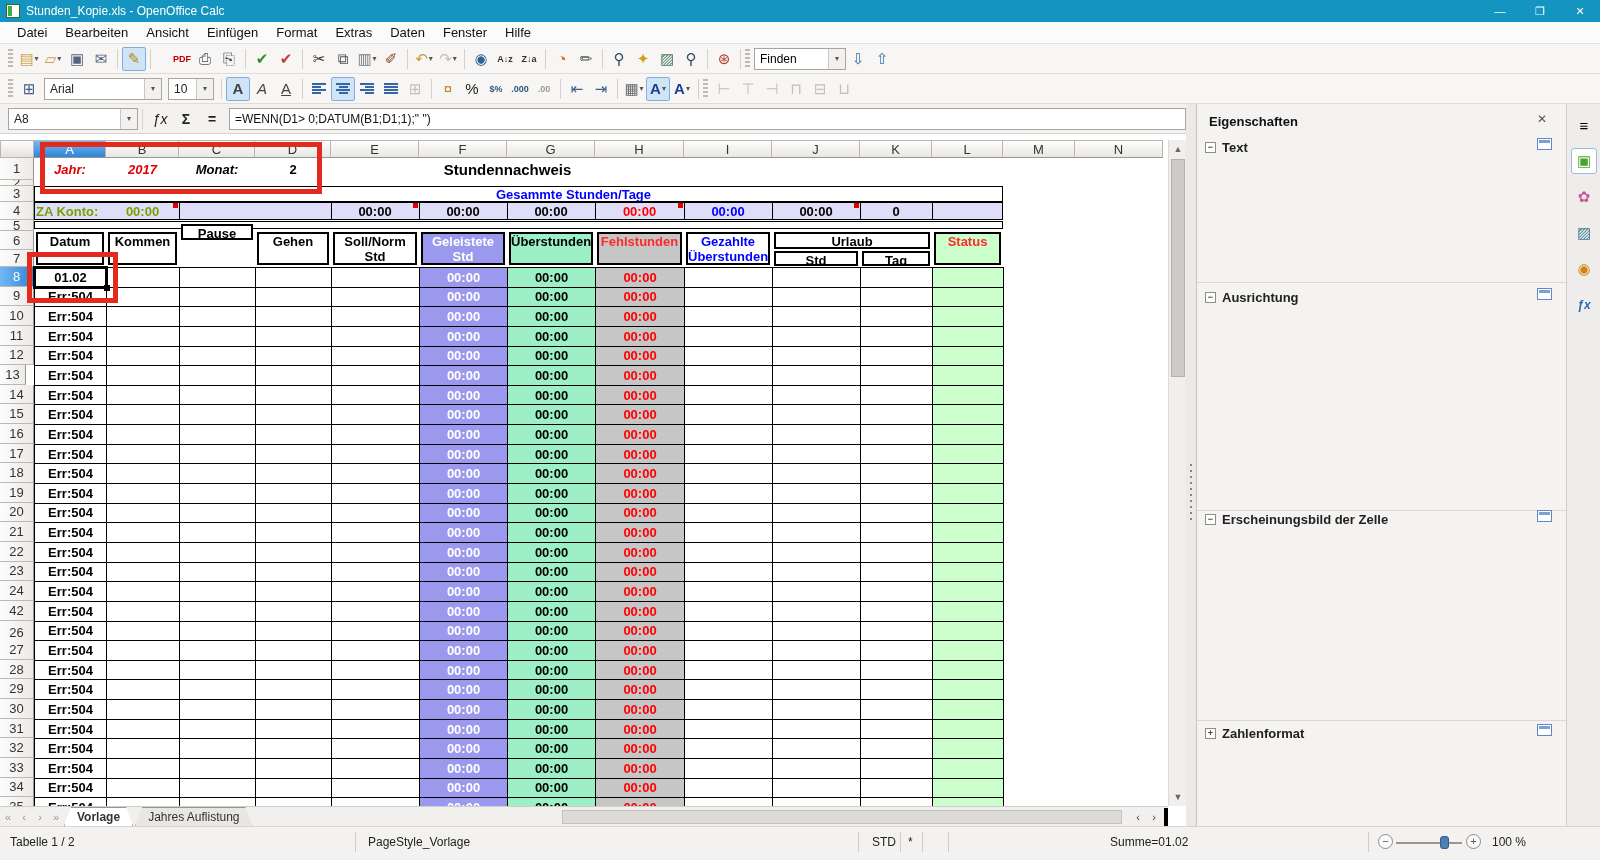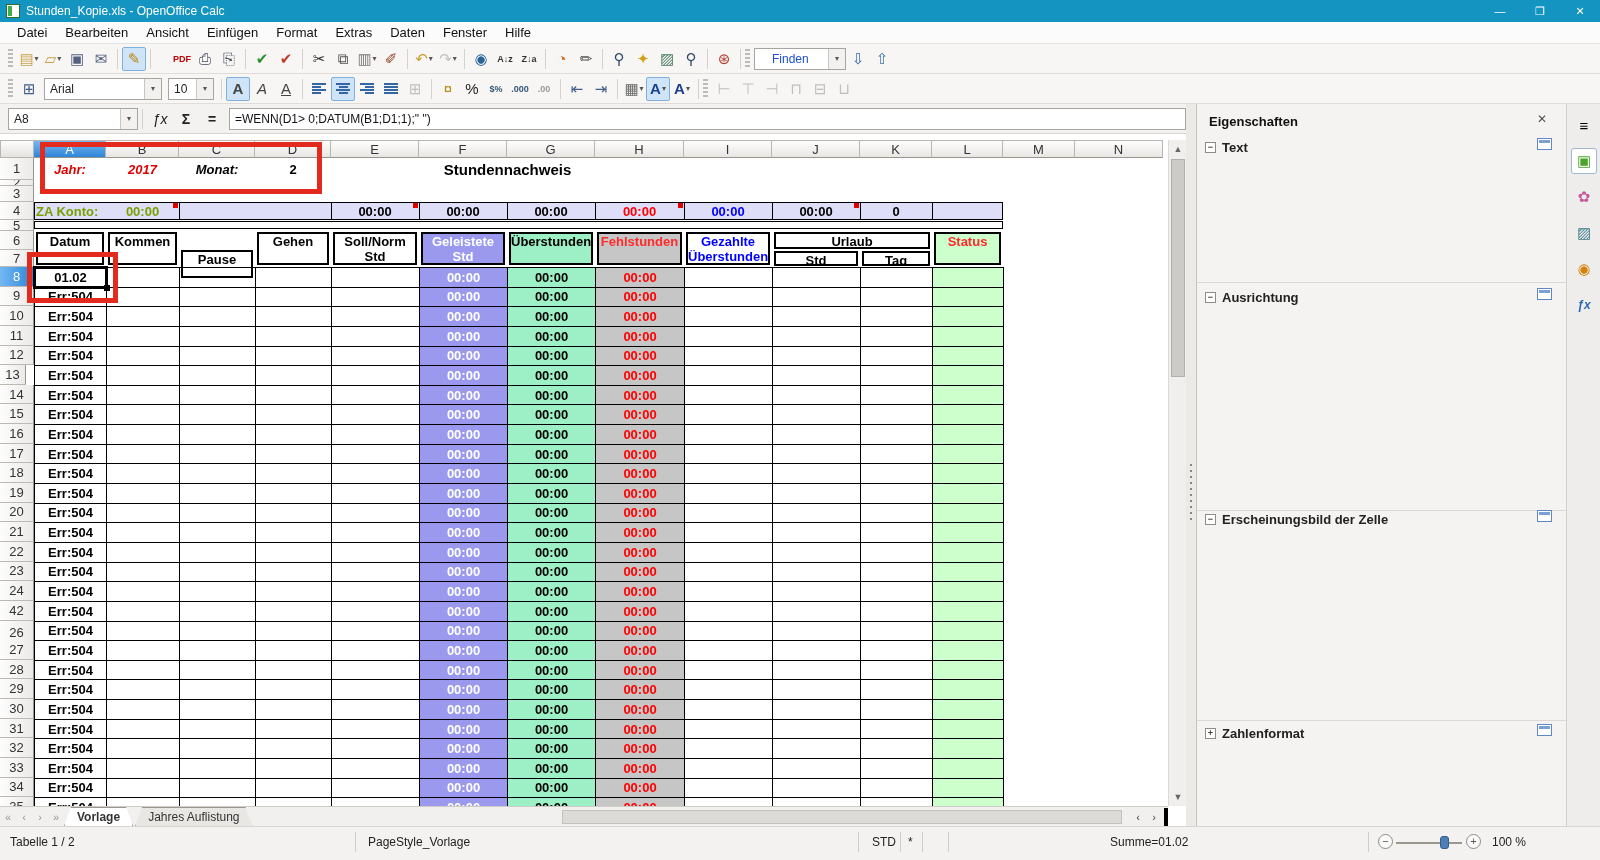--- a/index.html
+++ b/index.html
@@ -238,21 +238,21 @@
     <span class="tbtn">
       <span style="color: rgb(51, 74, 102);">⚲</span>
     </span>
     <span class="tb-sep"></span>
     <span class="tbtn">
       <span style="color: rgb(178, 58, 42);">⊛</span>
     </span>
     <span class="tb-sep"></span>
     <span class="grip"></span>
     <span class="combo" style="width: 92px;">
-      <span class="cval" style="color: #1d4ed8; margin-left: 12px;">Finden</span>
+      <span class="cval" style="color: #000000;">Finden</span>
       <span class="cbtn">▾</span>
     </span>
     <span class="tbtn" style="color: rgb(58, 110, 165);">⇩</span>
     <span class="tbtn" style="color: rgb(58, 110, 165);">⇧</span>
   </div>
 <div class="abs toolbar" id="toolbar-fmt">
     <span class="grip"></span>
     <span class="tbtn">
       <span style="color: rgb(68, 96, 138);">⊞</span>
     </span>
@@ -417,20 +417,21 @@
     <div class="cell rowhdr" style="left: 0px; top: 582.72px; width: 34px; height: 19.64px; font-weight: normal;">31</div>
     <div class="cell rowhdr" style="left: 0px; top: 602.36px; width: 34px; height: 19.64px; font-weight: normal;">32</div>
     <div class="cell rowhdr" style="left: 0px; top: 622px; width: 34px; height: 19.64px; font-weight: normal;">33</div>
     <div class="cell rowhdr" style="left: 0px; top: 641.64px; width: 34px; height: 19.64px; font-weight: normal;">34</div>
     <div class="cell rowhdr" style="left: 0px; top: 661.28px; width: 34px; height: 19.64px; font-weight: normal;">35</div>
     <div class="cell" style="left: 34px; top: 22px; width: 72px; height: 22px; color: rgb(224, 0, 0); font-style: italic;">Jahr:</div>
     <div class="cell" style="left: 106px; top: 22px; width: 73px; height: 22px; color: rgb(224, 0, 0); font-style: italic;">2017</div>
     <div class="cell" style="left: 179px; top: 22px; width: 76px; height: 22px; color: rgb(0, 0, 0); font-style: italic;">Monat:</div>
     <div class="cell" style="left: 255px; top: 22px; width: 76px; height: 22px; color: rgb(0, 0, 0);">2</div>
     <div class="cell" style="left: 331px; top: 22px; width: 353px; height: 22px; font-size: 15px;">Stundennachweis</div>
+    <div class="cell bordered" style="left: 34px; top: 50px; width: 969px; height: 16px; color: rgb(0, 0, 255); justify-content: center; padding-left: 110px;">Gesammte Stunden/Tage</div>
     <div class="cell bordered" style="left: 34px; top: 66px; width: 969px; height: 18px; background: rgb(223, 222, 248);"></div>
     <div class="cell" style="left: 34px; top: 66px; width: 72px; height: 18px; color: rgb(122, 160, 0); justify-content: flex-start; padding-left: 2px;">ZA Konto:</div>
     <div class="cell" style="left: 106px; top: 66px; width: 73px; height: 18px; color: rgb(122, 160, 0);">00:00</div>
     <div class="abs" style="left: 179px; top: 66px; width: 1px; height: 18px; background: rgb(0, 0, 0);"></div>
     <div class="abs" style="left: 331px; top: 66px; width: 1px; height: 18px; background: rgb(0, 0, 0);"></div>
     <div class="abs" style="left: 419px; top: 66px; width: 1px; height: 18px; background: rgb(0, 0, 0);"></div>
     <div class="abs" style="left: 507px; top: 66px; width: 1px; height: 18px; background: rgb(0, 0, 0);"></div>
     <div class="abs" style="left: 595px; top: 66px; width: 1px; height: 18px; background: rgb(0, 0, 0);"></div>
     <div class="abs" style="left: 684px; top: 66px; width: 1px; height: 18px; background: rgb(0, 0, 0);"></div>
     <div class="abs" style="left: 772px; top: 66px; width: 1px; height: 18px; background: rgb(0, 0, 0);"></div>
@@ -447,21 +448,21 @@
     <div class="marker" style="left: 413px; top: 67px;"></div>
     <div class="marker" style="left: 678px; top: 67px;"></div>
     <div class="marker" style="left: 854px; top: 67px;"></div>
     <div class="cell bordered" style="left: 34px; top: 85px; width: 969px; height: 8px;"></div>
     <div class="hdrbox" style="left: 36px; top: 96px; width: 68px; height: 33px;">
       <div>Datum</div>
     </div>
     <div class="hdrbox" style="left: 108px; top: 96px; width: 69px; height: 33px;">
       <div>Kommen</div>
     </div>
-    <div class="hdrbox" style="left: 181px; top: 114px; width: 72px; height: 28px;">
+    <div class="hdrbox" style="left: 181px; top: 88px; width: 72px; height: 16px;">
       <div>Pause</div>
     </div>
     <div class="hdrbox" style="left: 257px; top: 96px; width: 72px; height: 33px;">
       <div>Gehen</div>
     </div>
     <div class="hdrbox" style="left: 333px; top: 96px; width: 84px; height: 33px;">
       <div>Soll/Norm</div>
       <div>Std</div>
     </div>
     <div class="hdrbox" style="left: 421px; top: 96px; width: 84px; height: 33px; background: rgb(154, 153, 238); color: rgb(255, 255, 255);">

